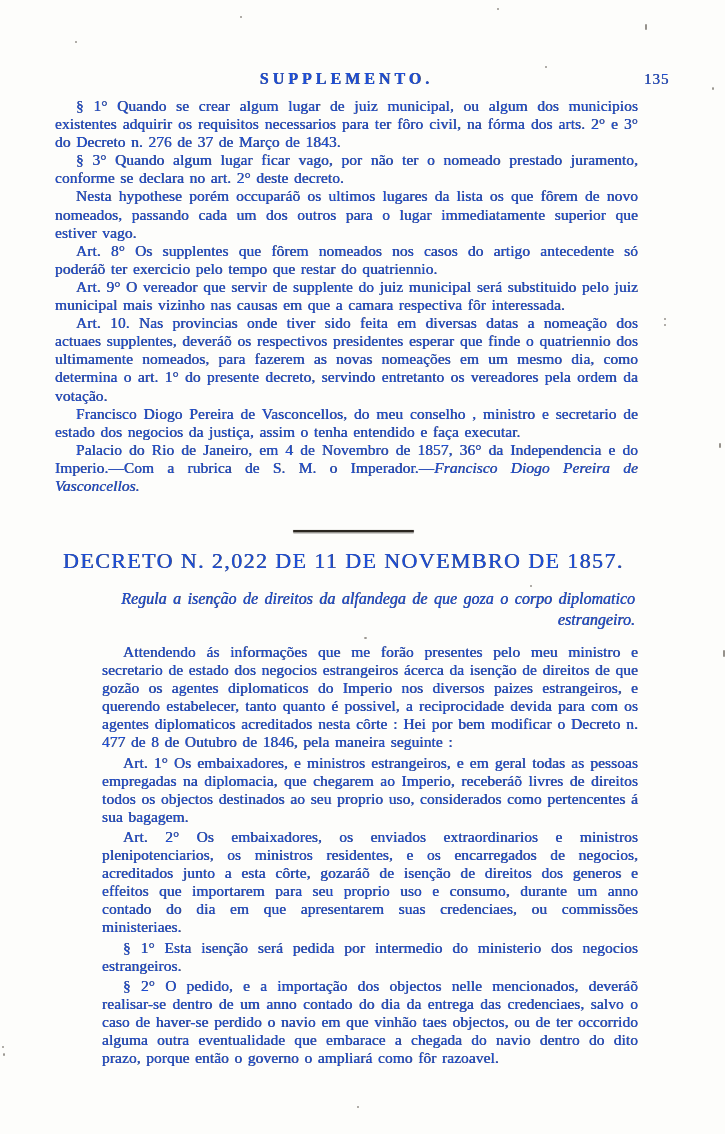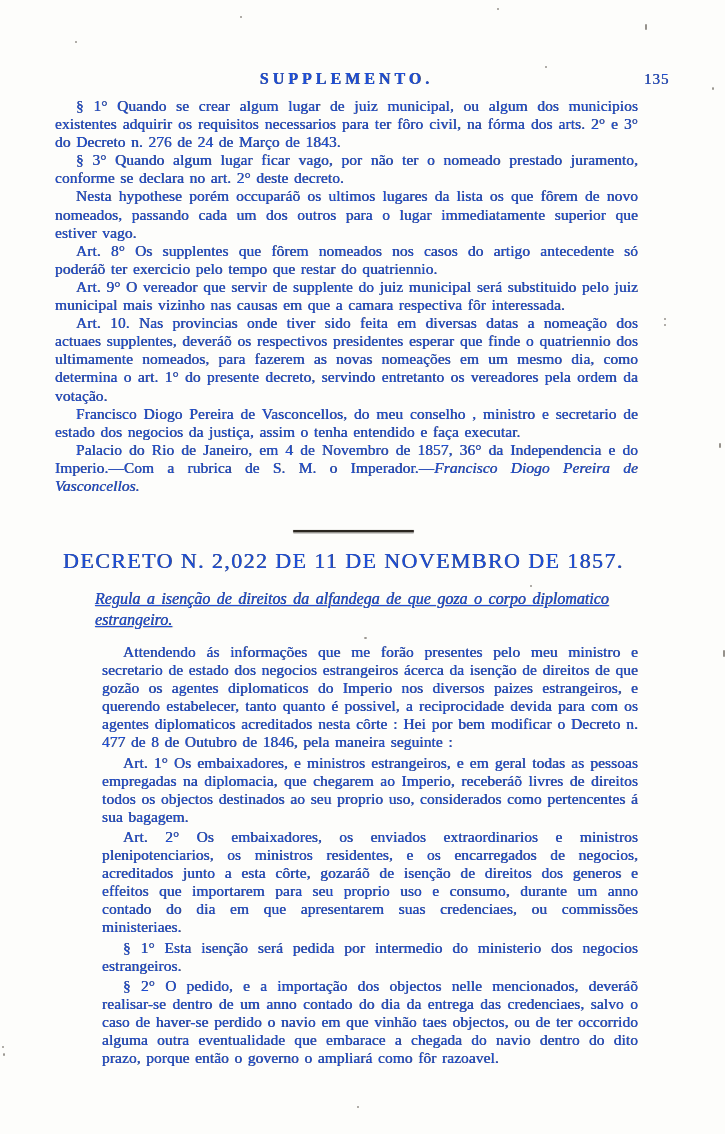--- a/index.html
+++ b/index.html
@@ -56,44 +56,43 @@
     position:absolute; top:548px; left:63px; width:600px;
     margin:0;
     text-align:left;
     font-size:22px; font-weight:400;
     letter-spacing:1.4px;
     white-space:nowrap;
   }
   .decree-subtitle {
     position:absolute; top:588px; left:95px; width:540px;
     margin:0;
-    text-align:left;
+    text-align:right;
     font-style:italic;
     font-size:16px; line-height:21px;
     word-spacing:2.5px;
-    text-decoration:underline;
   }
 
   
   .speck {
     position:absolute;
     background:rgba(65,58,50,0.55);
     border-radius:50%;
   }
 </style>
 </head>
 <body>
 
 <div class="page">
 
   <div class="pagehead-title">SUPPLEMENTO.</div>
   <div class="pagehead-num">135</div>
 
   <main class="sec1">
-    <p class="para">§ 1° Quando se crear algum lugar de juiz municipal, ou algum dos municipios existentes adquirir os requisitos necessarios para ter fôro civil, na fórma dos arts. 2° e 3° do Decreto n. 276 de 24 de Março de 1843.</p>
+    <p class="para">§ 1° Quando se crear algum lugar de juiz municipal, ou algum dos municipios existentes adquirir os requisitos necessarios para ter fôro civil, na fórma dos arts. 2° e 3° do Decreto n. 276 de 37 de Março de 1843.</p>
     <p class="para">§ 3° Quando algum lugar ficar vago, por não ter o nomeado prestado juramento, conforme se declara no art. 2° deste decreto.</p>
     <p class="para">Nesta hypothese porém occuparáõ os ultimos lugares da lista os que fôrem de novo nomeados, passando cada um dos outros para o lugar immediatamente superior que estiver vago.</p>
     <p class="para">Art. 8° Os supplentes que fôrem nomeados nos casos do artigo antecedente só poderáõ ter exercicio pelo tempo que restar do quatriennio.</p>
     <p class="para">Art. 9° O vereador que servir de supplente do juiz municipal será substituido pelo juiz municipal mais vizinho nas causas em que a camara respectiva fôr interessada.</p>
     <p class="para">Art. 10. Nas provincias onde tiver sido feita em diversas datas a nomeação dos actuaes supplentes, deveráõ os respectivos presidentes esperar que finde o quatriennio dos ultimamente nomeados, para fazerem as novas nomeações em um mesmo dia, como determina o art. 1° do presente decreto, servindo entretanto os vereadores pela ordem da votação.</p>
     <p class="para">Francisco Diogo Pereira de Vasconcellos, do meu conselho , ministro e secretario de estado dos negocios da justiça, assim o tenha entendido e faça executar.</p>
     <p class="para"><span>Palacio do Rio de Janeiro, em 4 de Novembro de 1857, 36° da Independencia e do Imperio.—Com a rubrica de S. M. o Imperador.—</span><span class="it">Francisco Diogo Pereira de Vasconcellos.</span></p>
   </main>
 
   <div class="divider"></div>

